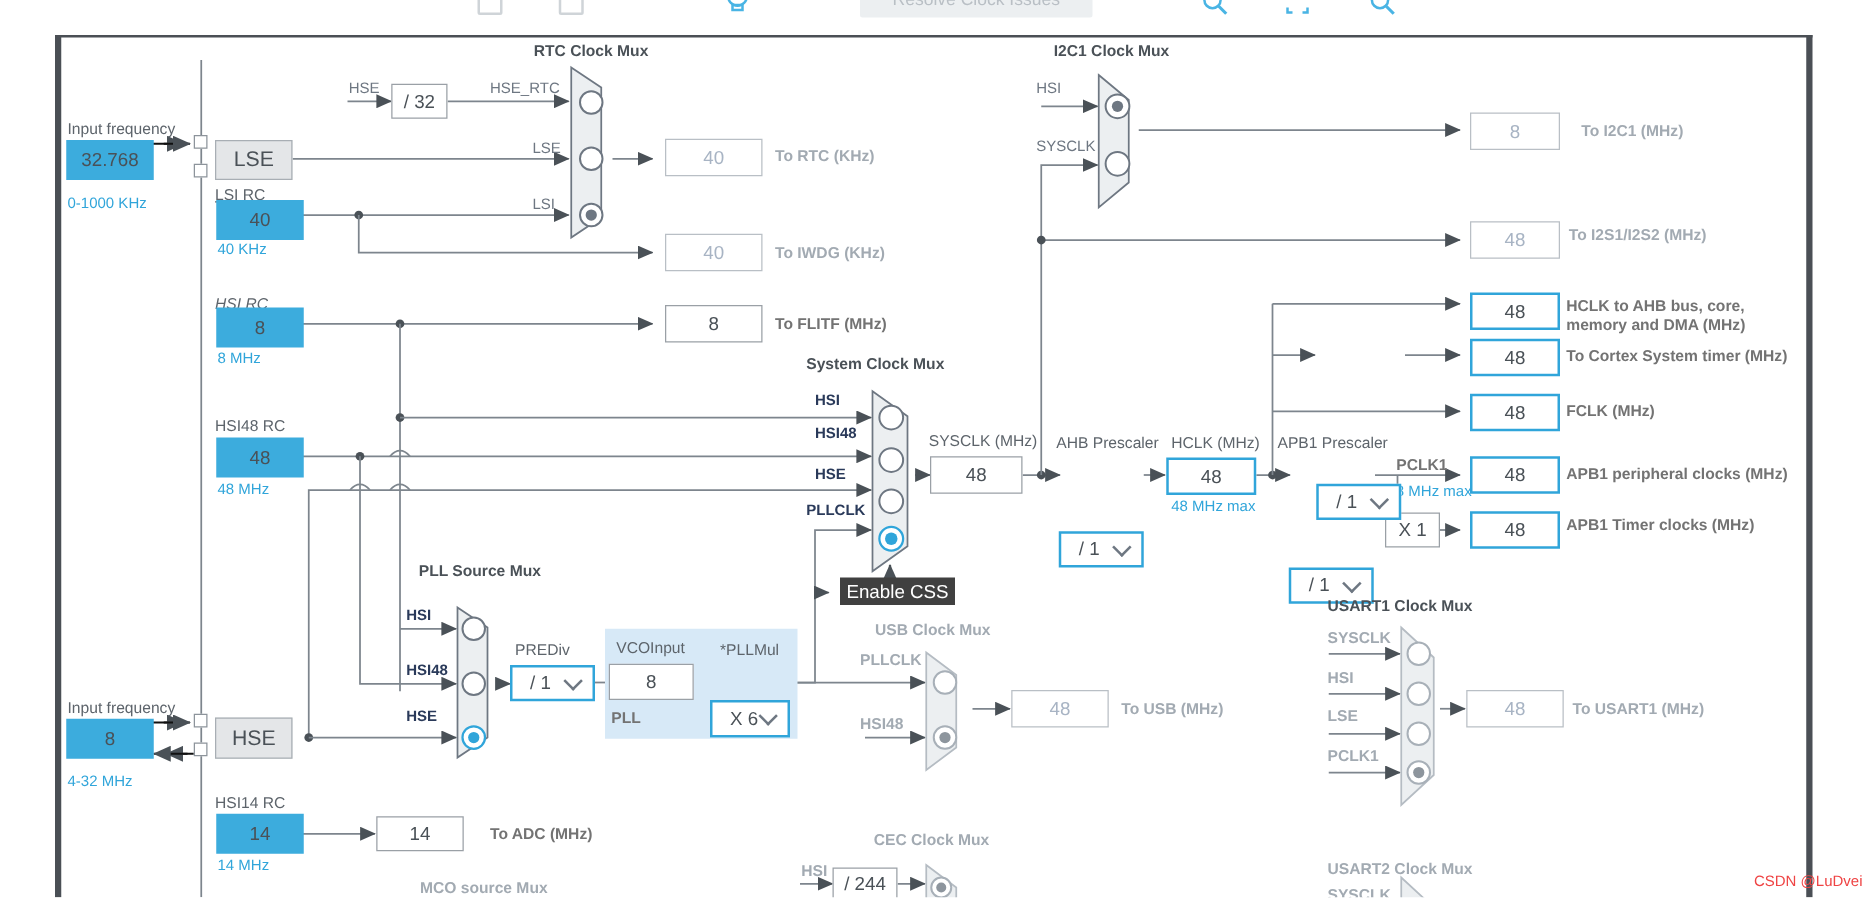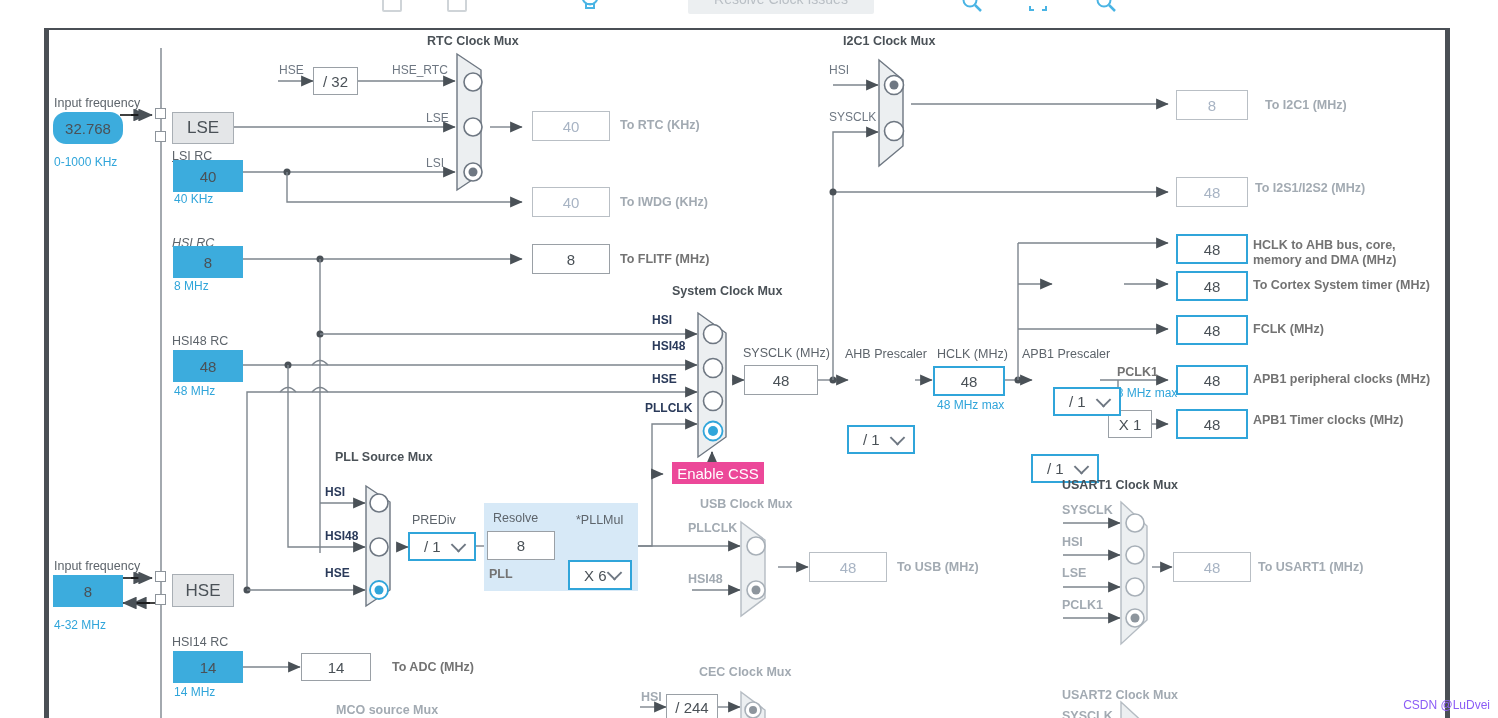--- a/index.html
+++ b/index.html
@@ -168,21 +168,21 @@
     white-space: nowrap;
   }
   .lbl-title-dim {
     color: #a2aab2;
     font-size: 12.5px;
     font-weight: bold;
     white-space: nowrap;
   }
   
   #css-btn {
-    background: #ec4899;
+    background: #404040;
     color: #ffffff;
     font-size: 15px;
     display: flex; align-items: center; justify-content: center;
   }
   
   #pll-group {
     background: #d7e9f7;
   }
   
   .mux { position: absolute; }
@@ -191,21 +191,21 @@
   .term {
     position: absolute;
     width: 9px; height: 9px;
     border: 1px solid #8d949b;
     background: #ffffff;
   }
   
   #watermark {
     position: absolute;
     right: 8px; bottom: 6px;
-    color: #8b5cf6;
+    color: #ef4444;
     font-size: 12px;
     white-space: nowrap;
   }
 </style>
 </head>
 <body>
 
 <div id="root">
 
   <div id="toolbar">
@@ -360,21 +360,21 @@
 
       <line x1="1152" y1="567" x2="1172" y2="567" marker-end="url(#ah)"></line>
 
       <line x1="640" y1="707" x2="666" y2="707" marker-end="url(#ah)"></line>
       <line x1="718" y1="707" x2="740" y2="707" marker-end="url(#ah)"></line>
 
     </g>
   </svg>
 
   <div class="n lbl" style="left:54px; top:96px;">Input frequency</div>
-  <div class="n val-blue" style="left:53px; top:112px; width:70px; height:32px;border-radius:13px;">32.768</div>
+  <div class="n val-blue" style="left:53px; top:112px; width:70px; height:32px;">32.768</div>
   <div class="n lbl-blue" style="left:54px; top:155px;">0-1000 KHz</div>
   <div class="term" style="left:155px; top:108px;"></div>
   <div class="term" style="left:155px; top:131px;"></div>
   <div class="n osc-box" style="left:172px; top:112px; width:62px; height:32px;">LSE</div>
 
   <div class="n lbl" style="left:172px; top:149px;text-decoration:underline;">LSI RC</div>
   <div class="n val-blue" style="left:173px; top:160px; width:70px; height:32px;">40</div>
   <div class="n lbl-blue" style="left:174px; top:192px;">40 KHz</div>
 
   <div class="n lbl-sig" style="left:279px; top:63px;">HSE</div>
@@ -440,30 +440,30 @@
   <div class="n lbl-sig-dark" style="left:325px; top:529px;">HSI48</div>
   <div class="n lbl-sig-dark" style="left:325px; top:566px;">HSE</div>
 
   <div class="n lbl" style="left:412px; top:513px;">PREDiv</div>
   <div class="n sel" style="left:408px; top:532px; width:68px; height:29px;">
     <span>/ 1</span>
     <span class="chev"></span>
   </div>
 
   <div class="n" id="pll-group" style="left:484px; top:503px; width:154px; height:88px;"></div>
-  <div class="n lbl" style="left:493px; top:511px;">Resolve</div>
+  <div class="n lbl" style="left:493px; top:511px;">VCOInput</div>
   <div class="n val-white" style="left:487px; top:531px; width:68px; height:29px;">8</div>
   <div class="n lbl" style="left:576px; top:513px;">*PLLMul</div>
   <div class="n sel" style="left:568px; top:531px; width:64px; height:30px;">
     <span>X 6</span>
     <span class="chev"></span>
   </div>
   <div class="n lbl-bold" style="left:489px; top:567px;">PLL</div>
 
-  <div class="n lbl-title" style="left:672px; top:284px;">System Clock Mux</div>
+  <div class="n lbl-title" style="left:645px; top:284px;">System Clock Mux</div>
   <div class="mux" style="left:696px; top:311px;">
     <svg width="44" height="148" viewBox="0 0 44 148">
       <path d="M2,2 L30,22 L30,126 L2,146 Z" fill="#eceff1" stroke="#6e7782" stroke-width="1.4"></path>
       <circle cx="17" cy="23" r="9.5" fill="#ffffff" stroke="#6e7782" stroke-width="1.6"></circle>
       <circle cx="17" cy="57" r="9.5" fill="#ffffff" stroke="#6e7782" stroke-width="1.6"></circle>
       <circle cx="17" cy="90" r="9.5" fill="#ffffff" stroke="#6e7782" stroke-width="1.6"></circle>
       <circle cx="17" cy="120" r="9.5" fill="#ffffff" stroke="#30a5da" stroke-width="1.8"></circle>
       <circle cx="17" cy="120" r="5" fill="#30a5da"></circle>
     </svg>
   </div>

